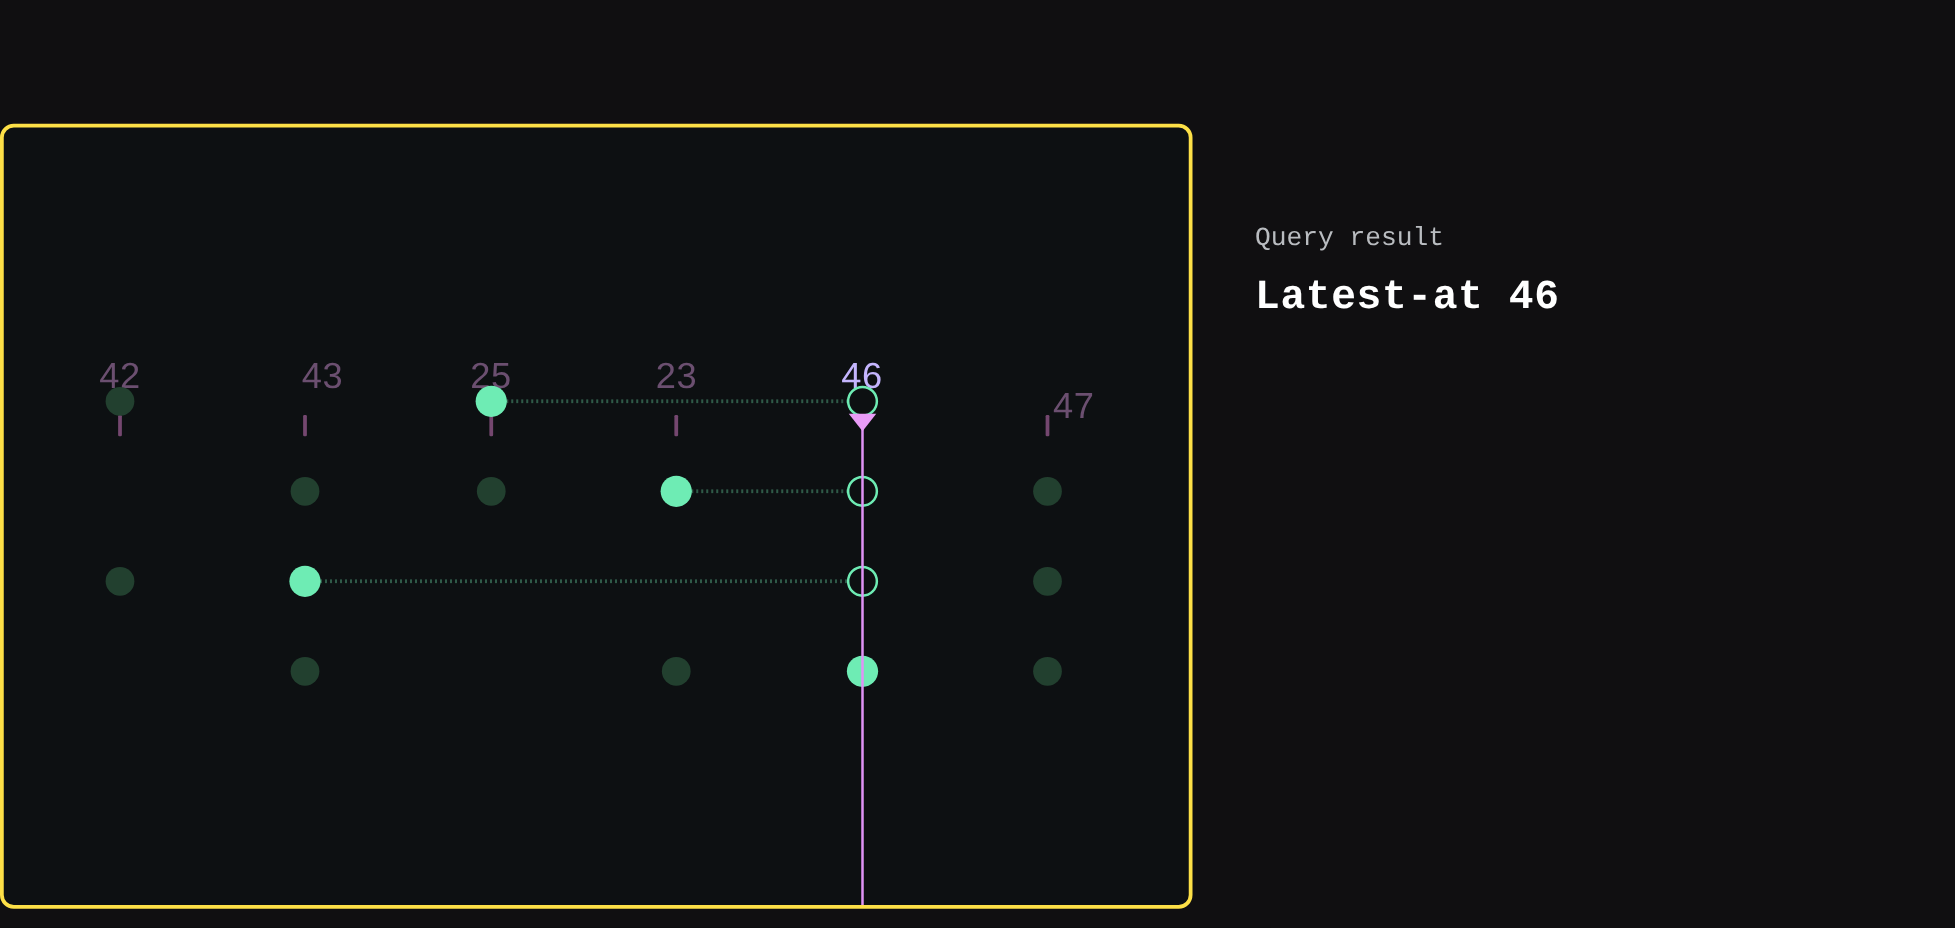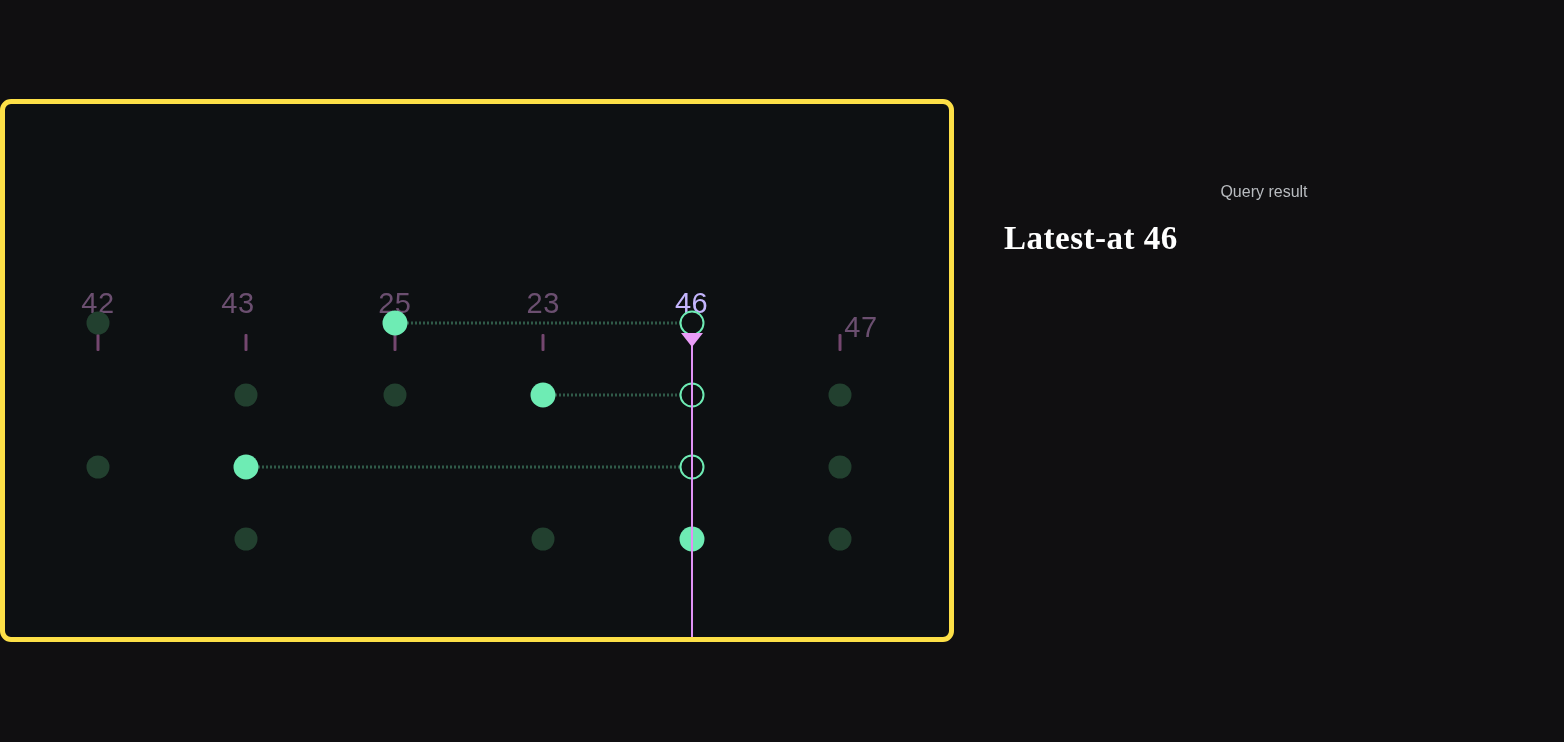--- a/index.html
+++ b/index.html
@@ -21,24 +21,24 @@
     height: 742px;
     background: #100f11;
   }
 
   
   #timeline-panel {
     position: absolute;
     left: 0px;
     top: 99px;
     width: 954px;
-    height: 543px;
+    height: 628px;
     box-sizing: border-box;
     background: #0d1012;
-    border: 5px solid #fde047;
+    border: 3px solid #fde047;
     border-radius: 11px;
     overflow: hidden;
   }
 
   
   .tick-label {
     position: absolute;
     top: 180px;
     transform: translateX(-50%);
     font-family: "Liberation Sans", sans-serif;
@@ -118,49 +118,48 @@
   }
 
   
   #result-panel {
     position: absolute;
     left: 1004px;
     top: 178px;
     width: 520px;
   }
   #result-caption {
-    font-family: Liberation Sans, sans-serif;
-    font-size: 16px;
+    font-family: Liberation Mono, monospace;
+    font-size: 21px;
     line-height: 28px;
     color: #b9bcc0;
     margin: 0 0 12px 0;
     white-space: nowrap;
-    text-align: center;
   }
   #result-value {
-    font-family: Liberation Serif, serif;
+    font-family: Liberation Mono, monospace;
     font-size: 33px;
     line-height: 40px;
     font-weight: bold;
     letter-spacing: 0.5px;
     color: #ffffff;
     margin: 0;
     white-space: nowrap;
   }
 </style>
 </head>
 <body>
 
 <div id="stage">
 
   <div id="timeline-panel">
     <div id="axis-layer">
         <div class="tick-label" style="left: 93px;">42</div>
         <div class="tick-mark" style="left: 93px;"></div>
-        <div class="tick-label" style="left: 233px; text-align: center;">43</div>
+        <div class="tick-label" style="left: 255px; text-align: center;">43</div>
         <div class="tick-mark" style="left: 241.4px;"></div>
         <div class="tick-label" style="left: 389.8px;">25</div>
         <div class="tick-mark" style="left: 389.8px;"></div>
         <div class="tick-label" style="left: 538.2px;">23</div>
         <div class="tick-mark" style="left: 538.2px;"></div>
         <div class="tick-label is-query" style="left: 686.6px;">46</div>
         <div class="tick-label" style="left: 856px; margin-top: 24px;">47</div>
         <div class="tick-mark" style="left: 835px;"></div>
       </div>
     <div id="rows-layer">

